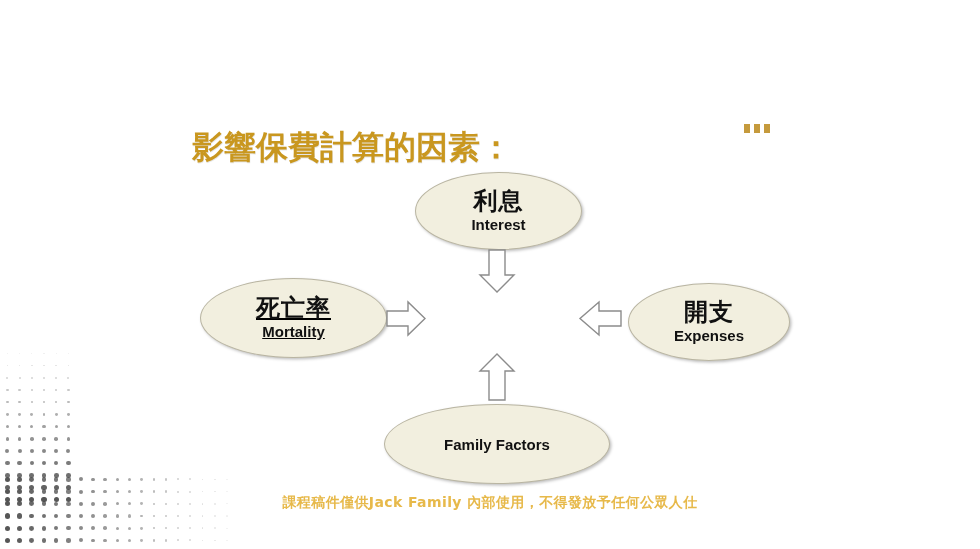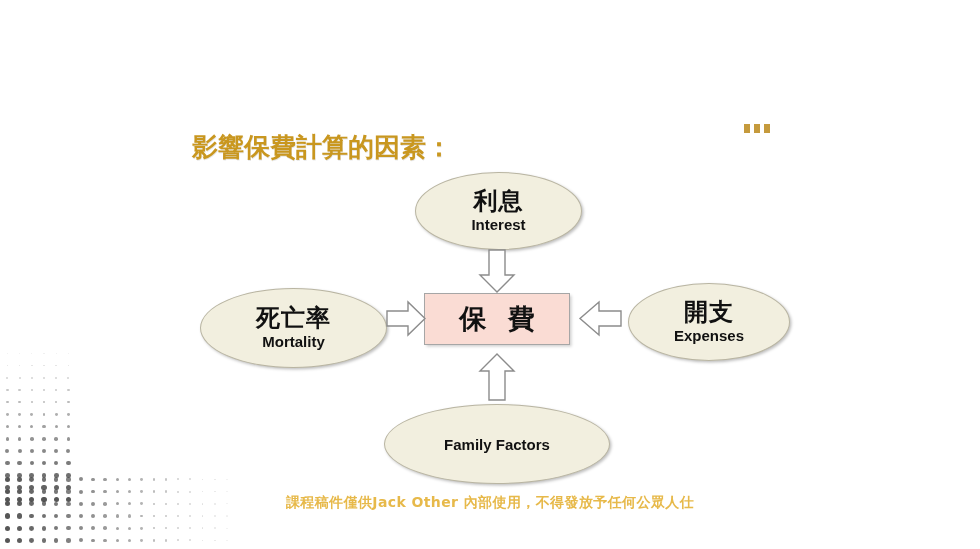--- a/index.html
+++ b/index.html
@@ -27,21 +27,21 @@
   #page-title{
     position:absolute;left:118px;top:48px;
     font-size:45px;line-height:58px;font-weight:700;
     color:#4b4b4b;letter-spacing:1px;white-space:nowrap;
     font-family:"DejaVu Sans","Liberation Sans",sans-serif;
   }
 
   
   #subtitle{
     position:absolute;left:192px;top:130px;
-    font-size:26px;line-height:34px;font-weight:700;
+    font-size:32px;line-height:34px;font-weight:700;
     color:#c9971f;white-space:nowrap;
     font-family:"DejaVu Sans","Liberation Sans",sans-serif;
     text-shadow:0.5px 0.5px 0 rgba(0,0,0,0.10);
   }
 
   
   #gold-dots{position:absolute;left:744px;top:124px;width:30px;height:10px;}
   #gold-dots i{position:absolute;top:0;width:6px;height:9px;background:#c59a3c;display:block;}
   #gold-dots i:nth-child(1){left:0;}
   #gold-dots i:nth-child(2){left:10px;}
@@ -65,21 +65,21 @@
     font-family:"DejaVu Sans","Liberation Sans",sans-serif;
     letter-spacing:1px;
   }
   .node .en{
     font-size:15px;font-weight:700;color:#111;line-height:18px;
     margin-top:1px;
     font-family:"Liberation Sans","DejaVu Sans",sans-serif;
   }
 
   #node-interest{left:415px;top:172px;width:165px;height:76px;}
-  #node-mortality{left:200px;top:288px;width:185px;height:78px;}
+  #node-mortality{left:200px;top:278px;width:185px;height:78px;text-decoration:underline;}
   #node-expenses{left:628px;top:283px;width:160px;height:76px;}
   #node-other{left:384px;top:404px;width:224px;height:78px;}
 
   #node-premium{
     position:absolute;left:424px;top:293px;width:144px;height:50px;
     background:#fadcd4;border:1px solid #a6a6a6;
     box-shadow:1.5px 1.5px 3px rgba(0,0,0,0.20);
     display:flex;align-items:center;justify-content:center;
   }
   #node-premium .cn{
@@ -332,23 +332,20 @@
 
     <div class="node" id="node-expenses">
       <div class="cn">開支</div>
       <div class="en">Expenses</div>
     </div>
 
     <div class="node" id="node-other">
       <div class="en">Family Factors</div>
     </div>
 
-    <div id="node-premium">
-      <div class="cn">保 費</div>
-    </div>
 
     <div class="arrow" id="arrow-down">
       <svg width="38" height="44" viewBox="0 0 38 44" xmlns="http://www.w3.org/2000/svg">
         <path d="M11 1 L27 1 L27 26 L36 26 L19 43 L2 26 L11 26 Z" fill="#ffffff" stroke="#8c8c8c" stroke-width="1.4" stroke-linejoin="miter"></path>
       </svg>
     </div>
 
     <div class="arrow" id="arrow-up">
       <svg width="38" height="50" viewBox="0 0 38 50" xmlns="http://www.w3.org/2000/svg">
         <path d="M19 2 L36 19 L27 19 L27 48 L11 48 L11 19 L2 19 Z" fill="#ffffff" stroke="#8c8c8c" stroke-width="1.4" stroke-linejoin="miter"></path>
@@ -362,15 +359,15 @@
     </div>
 
     <div class="arrow" id="arrow-left">
       <svg width="44" height="37" viewBox="0 0 44 37" xmlns="http://www.w3.org/2000/svg">
         <path d="M43 11 L21 11 L21 2 L2 18.5 L21 35 L21 26 L43 26 Z" fill="#ffffff" stroke="#8c8c8c" stroke-width="1.4" stroke-linejoin="miter"></path>
       </svg>
     </div>
 
   </div>
 
-  <div id="footer-note">課程稿件僅供Jack Other 內部使用，不得發放予任何公眾人仕</div>
+  <div id="footer-note">課程稿件僅供Jack Family 內部使用，不得發放予任何公眾人仕</div>
 
 </div>
 
 </body></html>

